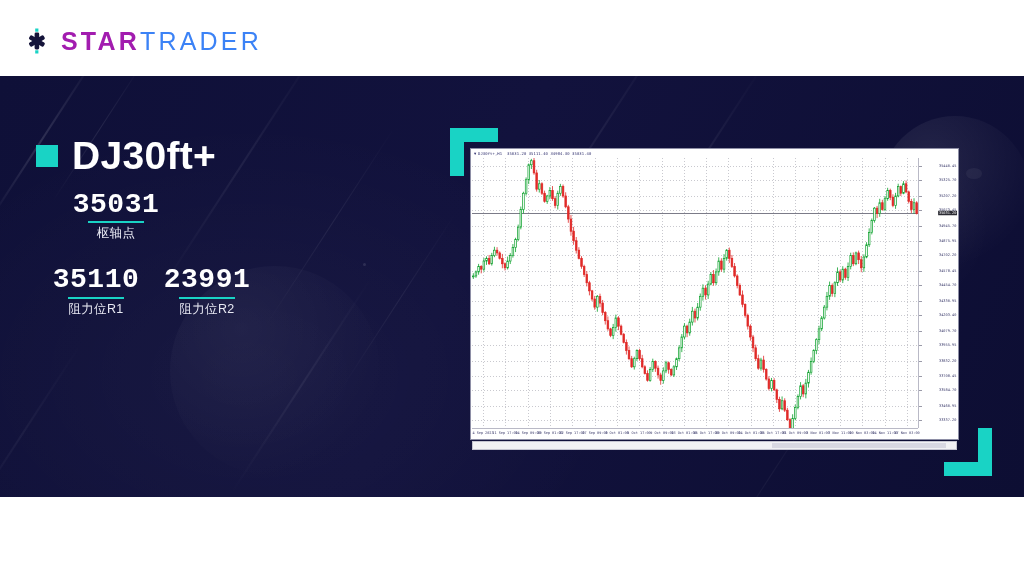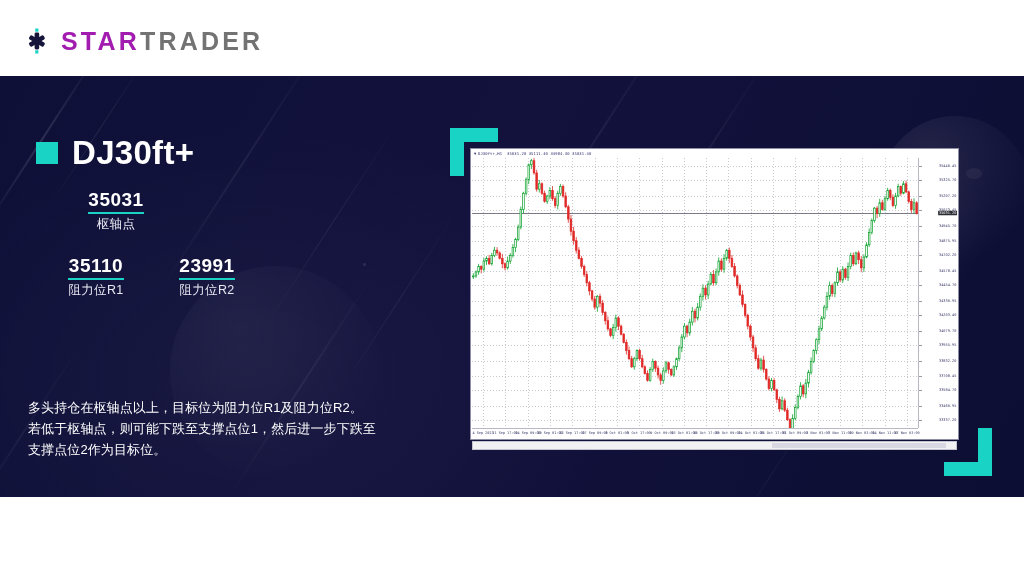--- a/index.html
+++ b/index.html
@@ -11,46 +11,46 @@
   }
   .page{position:relative;width:1024px;height:576px;background:#ffffff;}
 
   
   .header{position:absolute;left:0;top:0;width:1024px;height:76px;background:#fff;}
   .logo{position:absolute;left:22px;top:26px;display:flex;align-items:center;height:30px;}
   .logo-mark{position:relative;width:30px;height:30px;flex:0 0 30px;}
   .logo-mark svg{display:block;}
   .logo-text{margin-left:9px;font-size:25px;letter-spacing:3.2px;line-height:1;font-weight:bold;}
   .logo-star{color:#a21caf;}
-  .logo-trader{color:#737373;font-weight:bold;}
+  .logo-trader{color:#3b82f6;font-weight:normal;}
 
   
   .band{position:absolute;left:0;top:76px;width:1024px;height:421px;
     background:
       radial-gradient(120px 120px at 905px 150px, rgba(255,255,255,.045), rgba(255,255,255,0) 70%),
       radial-gradient(520px 360px at 250px 300px, rgba(255,255,255,.030), rgba(255,255,255,0) 72%),
       linear-gradient(115deg,#0f1038 0%,#12123d 45%,#0d0e33 100%);
     overflow:hidden;}
   .streak{position:absolute;background:linear-gradient(to bottom,rgba(255,255,255,0),rgba(255,255,255,.13),rgba(255,255,255,0));
     transform-origin:center;pointer-events:none;}
   .sphere{position:absolute;border-radius:50%;
     background:radial-gradient(circle at 34% 30%, rgba(255,255,255,.085), rgba(255,255,255,.022) 55%, rgba(255,255,255,0) 76%);}
   .crater{position:absolute;border-radius:50%;background:rgba(255,255,255,.05);}
   .dot{position:absolute;border-radius:50%;background:rgba(255,255,255,.22);}
 
   
   .title-row{position:absolute;left:36px;top:136px;display:flex;align-items:center;}
   .title-sq{width:22px;height:22px;background:#19d3c5;flex:0 0 22px;}
-  .title-text{margin-left:14px;color:#ffffff;font-size:33px;font-weight:bold;line-height:1;letter-spacing:.3px;}
+  .title-text{margin-left:14px;color:#ffffff;font-size:39px;font-weight:bold;line-height:1;letter-spacing:.3px;}
 
   
   .metrics{position:absolute;left:36px;top:190px;width:380px;color:#fff;}
   .m-row{display:flex;}
   .m-cell{text-align:center;}
-  .m-val{font-size:19px;font-weight:bold;line-height:1.05;letter-spacing:.5px;color:#ffffff;}
+  .m-val{font-size:28px;font-weight:bold;line-height:1.05;letter-spacing:.5px;color:#ffffff;font-family:Liberation Mono, monospace;}
   .m-rule{width:56px;height:2px;background:#19d3c5;margin:2px auto 3px;}
   .m-lab{font-size:12.5px;color:#e8e9f3;line-height:1.2;letter-spacing:.3px;}
   .row-pivot{padding-left:20px;}
   .row-res{margin-top:24px;}
   .row-sup{margin-top:17px;}
   .cell-w1{width:120px;}
   .cell-w2{width:102px;}
 
   
   .analysis{position:absolute;left:28px;top:390px;width:390px;}
@@ -169,25 +169,20 @@
       <div class="m-cell cell-w2">
         <div class="m-val">23991</div>
         <div class="m-rule"></div>
         <div class="m-lab">阻力位R2</div>
       </div>
     </div>
 
   </div>
 
   <div class="analysis">
-    <div class="an-body">
-      <div>多头持仓在枢轴点以上，目标位为阻力位R1及阻力位R2。</div>
-      <div>若低于枢轴点，则可能下跌至支撑点位1，然后进一步下跌至</div>
-      <div>支撑点位2作为目标位。</div>
-    </div>
   </div>
 
   <div class="bracket br-tl-h"></div>
   <div class="bracket br-tl-v"></div>
   <div class="bracket br-br-h"></div>
   <div class="bracket br-br-v"></div>
 
   <div class="chart-wrap">
     <div class="chart-head">
       <span class="cmark">▾</span>

